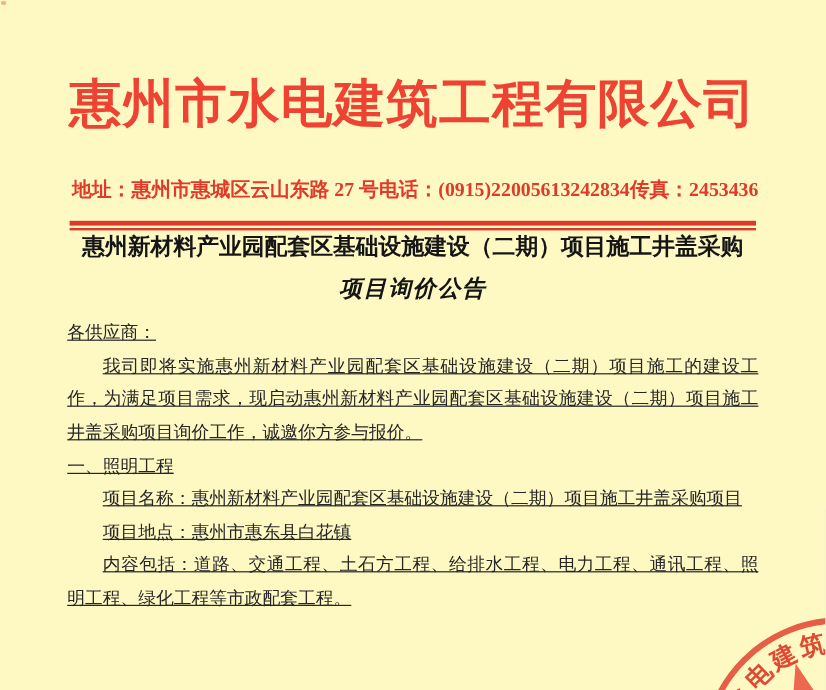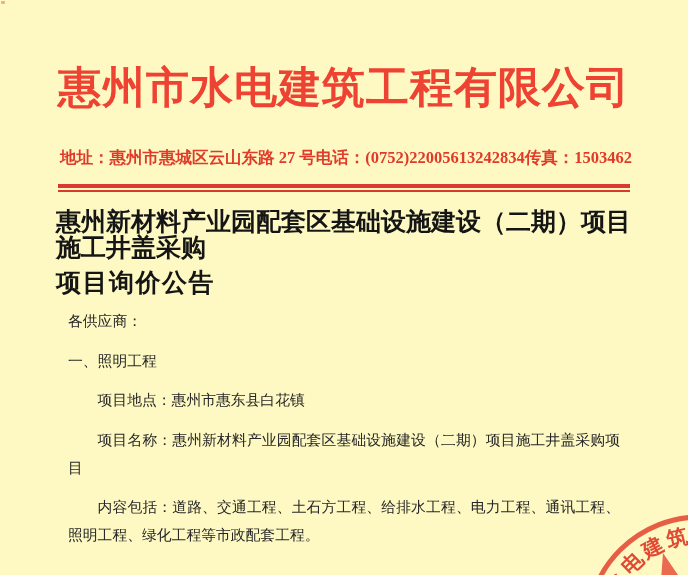--- a/index.html
+++ b/index.html
@@ -37,73 +37,75 @@
     line-height:22px;
     white-space:nowrap;
   }
   .rule{
     margin:7px 58px 0 58px;
     height:2px;
     border-top:4px solid #d93a2c;
     border-bottom:2px solid #d93a2c;
   }
   .doc-title{
-    margin:17px 56px 0 56px;
-    text-align:left;
+    margin:2px 56px 0 56px;
+    text-align:center;
     font-weight:bold;
     color:#151515;
-    font-size:25px;
+    font-size:19px;
     line-height:26px;
   }
   .doc-title.second{
     margin-top:9px;
     letter-spacing:1.5px;
+    font-style:italic;
   }
   .body-text{
     margin:10px 56px 0 56px;
     font-size:14.8px;
     line-height:27.6px;
     color:#262626;
     text-align:justify;
   }
-  .body-text p{margin:12px;}
+  .body-text p{margin:0;text-decoration:underline;}
   .indent{text-indent:2em;}
   .seal-svg{
     position:absolute;
     left:570px;top:468px;
     width:118px;height:107px;
     pointer-events:none;
   }
 </style>
 </head>
 <body>
 
 <div class="page">
 
   <div class="speck"></div>
 
   <div class="company-name">惠州市水电建筑工程有限公司</div>
 
   <div class="contact-row">
     <span>地址：惠州市惠城区云山东路 27 号</span>
-    <span>电话：(0752)2200561</span>
+    <span>电话：(0915)2200561</span>
     <span>3242834</span>
-    <span>传真：1503462</span>
+    <span>传真：2453436</span>
   </div>
 
   <div class="rule"></div>
 
   <div class="doc-title">惠州新材料产业园配套区基础设施建设（二期）项目施工井盖采购</div>
   <div class="doc-title second">项目询价公告</div>
 
   <div class="body-text">
     <p>各供应商：</p>
+    <p class="indent">我司即将实施惠州新材料产业园配套区基础设施建设（二期）项目施工的建设工作，为满足项目需求，现启动惠州新材料产业园配套区基础设施建设（二期）项目施工井盖采购项目询价工作，诚邀你方参与报价。</p>
     <p>一、照明工程</p>
+    <p class="indent">项目名称：惠州新材料产业园配套区基础设施建设（二期）项目施工井盖采购项目</p>
     <p class="indent">项目地点：惠州市惠东县白花镇</p>
-    <p class="indent">项目名称：惠州新材料产业园配套区基础设施建设（二期）项目施工井盖采购项目</p>
     <p class="indent">内容包括：道路、交通工程、土石方工程、给排水工程、电力工程、通讯工程、照明工程、绿化工程等市政配套工程。</p>
   </div>
 
   <svg class="seal-svg" viewBox="570 468 118 107" xmlns="http://www.w3.org/2000/svg">
     <circle cx="700" cy="630" r="113" fill="none" stroke="#e4503a" stroke-width="5" opacity="0.92"></circle>
     <polygon points="685,550 705,607.5 765.8,608.7 717.3,645.5 735,703.8 685,669 635,703.8 652.7,645.5 604.2,608.7 665,607.5" transform="rotate(-15 685 635)" fill="#e8503a" opacity="0.85"></polygon>
     <defs>
       <path id="seal-arc" d="M 617.3 599.9 A 88 88 0 0 1 750.5 557.9" fill="none"></path>
     </defs>
     <text font-size="21" font-weight="bold" fill="#e04a33" letter-spacing="3" font-family="Liberation Serif, DejaVu Serif, serif">

